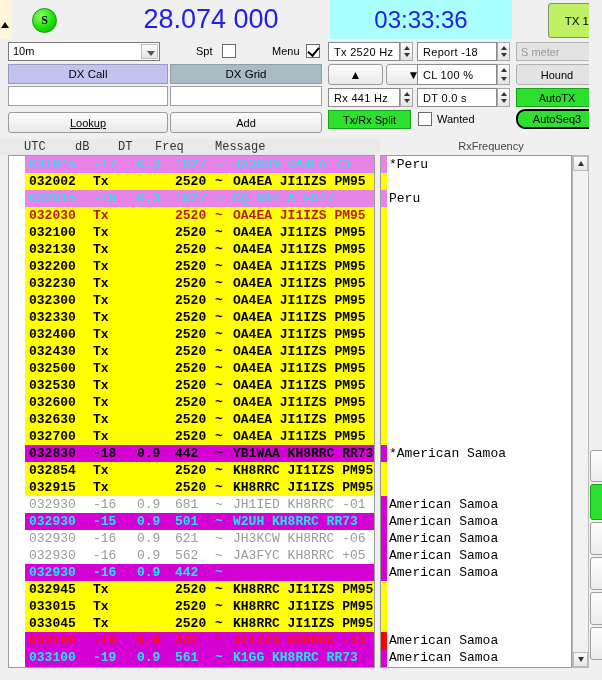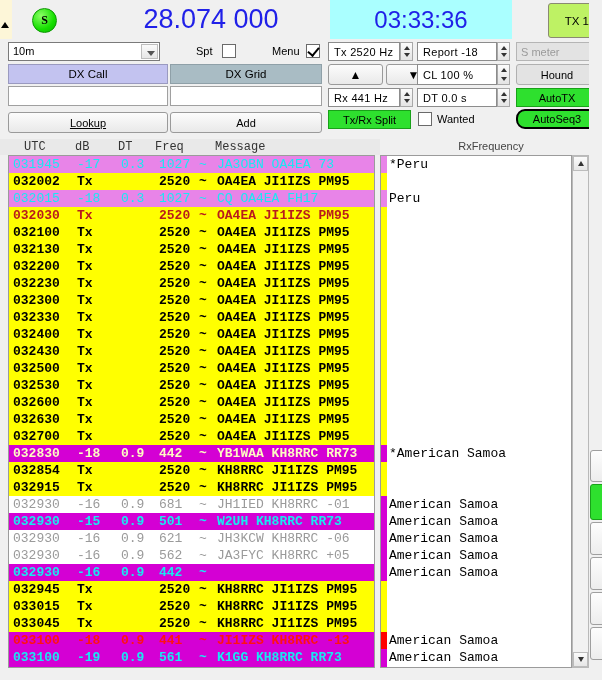--- a/index.html
+++ b/index.html
@@ -92,21 +92,21 @@
       background:#f2f2f2;border:1px solid #b9b9b9;box-sizing:border-box;}
   .rxscroll .arr{position:absolute;left:0;width:15px;height:15px;background:linear-gradient(#fbfbfb,#e6e6e6);
       border:1px solid #bcbcbc;box-sizing:border-box;}
   .rxscroll .arr.top{top:0;}
   .rxscroll .arr.bot{bottom:0;}
   .rxscroll .arr:after{content:"";position:absolute;left:3.5px;width:0;height:0;
       border-left:3.5px solid transparent;border-right:3.5px solid transparent;}
   .rxscroll .arr.top:after{top:4px;border-bottom:5px solid #333;}
   .rxscroll .arr.bot:after{bottom:4px;border-top:5px solid #333;}
 
-  .row{position:absolute;left:0;width:365px;height:18px;
+  .row{position:absolute;left:16px;width:365px;height:18px;
        font:13px "Liberation Mono",monospace;white-space:pre;}
   .row span{position:absolute;top:1px;}
   .c-utc{left:4px;}
   .c-db{left:68px;}
   .c-dt{left:112px;}
   .c-freq{left:150px;}
   .c-tilde{left:190px;}
   .c-msg{left:208px;}
 
   .rxrow{position:absolute;left:0;width:190px;height:17px;font:13px "Liberation Mono",monospace;white-space:pre;}
@@ -228,21 +228,21 @@
       <div class="row" style="top: 119px; background: rgb(255, 255, 0); color: rgb(0, 0, 0); font-weight: bold;"><span class="c-utc">032230</span><span class="c-db">Tx</span><span class="c-dt"></span><span class="c-freq">2520</span><span class="c-tilde">~</span><span class="c-msg">OA4EA JI1IZS PM95</span></div>
       <div class="row" style="top: 136px; background: rgb(255, 255, 0); color: rgb(0, 0, 0); font-weight: bold;"><span class="c-utc">032300</span><span class="c-db">Tx</span><span class="c-dt"></span><span class="c-freq">2520</span><span class="c-tilde">~</span><span class="c-msg">OA4EA JI1IZS PM95</span></div>
       <div class="row" style="top: 153px; background: rgb(255, 255, 0); color: rgb(0, 0, 0); font-weight: bold;"><span class="c-utc">032330</span><span class="c-db">Tx</span><span class="c-dt"></span><span class="c-freq">2520</span><span class="c-tilde">~</span><span class="c-msg">OA4EA JI1IZS PM95</span></div>
       <div class="row" style="top: 170px; background: rgb(255, 255, 0); color: rgb(0, 0, 0); font-weight: bold;"><span class="c-utc">032400</span><span class="c-db">Tx</span><span class="c-dt"></span><span class="c-freq">2520</span><span class="c-tilde">~</span><span class="c-msg">OA4EA JI1IZS PM95</span></div>
       <div class="row" style="top: 187px; background: rgb(255, 255, 0); color: rgb(0, 0, 0); font-weight: bold;"><span class="c-utc">032430</span><span class="c-db">Tx</span><span class="c-dt"></span><span class="c-freq">2520</span><span class="c-tilde">~</span><span class="c-msg">OA4EA JI1IZS PM95</span></div>
       <div class="row" style="top: 204px; background: rgb(255, 255, 0); color: rgb(0, 0, 0); font-weight: bold;"><span class="c-utc">032500</span><span class="c-db">Tx</span><span class="c-dt"></span><span class="c-freq">2520</span><span class="c-tilde">~</span><span class="c-msg">OA4EA JI1IZS PM95</span></div>
       <div class="row" style="top: 221px; background: rgb(255, 255, 0); color: rgb(0, 0, 0); font-weight: bold;"><span class="c-utc">032530</span><span class="c-db">Tx</span><span class="c-dt"></span><span class="c-freq">2520</span><span class="c-tilde">~</span><span class="c-msg">OA4EA JI1IZS PM95</span></div>
       <div class="row" style="top: 238px; background: rgb(255, 255, 0); color: rgb(0, 0, 0); font-weight: bold;"><span class="c-utc">032600</span><span class="c-db">Tx</span><span class="c-dt"></span><span class="c-freq">2520</span><span class="c-tilde">~</span><span class="c-msg">OA4EA JI1IZS PM95</span></div>
       <div class="row" style="top: 255px; background: rgb(255, 255, 0); color: rgb(0, 0, 0); font-weight: bold;"><span class="c-utc">032630</span><span class="c-db">Tx</span><span class="c-dt"></span><span class="c-freq">2520</span><span class="c-tilde">~</span><span class="c-msg">OA4EA JI1IZS PM95</span></div>
       <div class="row" style="top: 272px; background: rgb(255, 255, 0); color: rgb(0, 0, 0); font-weight: bold;"><span class="c-utc">032700</span><span class="c-db">Tx</span><span class="c-dt"></span><span class="c-freq">2520</span><span class="c-tilde">~</span><span class="c-msg">OA4EA JI1IZS PM95</span></div>
-      <div class="row" style="top: 289px; background: rgb(212, 0, 212); color: #fef9c3; font-weight: bold;"><span class="c-utc">032830</span><span class="c-db">-18</span><span class="c-dt">0.9</span><span class="c-freq">442</span><span class="c-tilde">~</span><span class="c-msg">YB1WAA KH8RRC RR73</span></div>
+      <div class="row" style="top: 289px; background: rgb(212, 0, 212); color: #000000; font-weight: bold;"><span class="c-utc">032830</span><span class="c-db">-18</span><span class="c-dt">0.9</span><span class="c-freq">442</span><span class="c-tilde">~</span><span class="c-msg">YB1WAA KH8RRC RR73</span></div>
       <div class="row" style="top: 306px; background: rgb(255, 255, 0); color: rgb(0, 0, 0); font-weight: bold;"><span class="c-utc">032854</span><span class="c-db">Tx</span><span class="c-dt"></span><span class="c-freq">2520</span><span class="c-tilde">~</span><span class="c-msg">KH8RRC JI1IZS PM95</span></div>
       <div class="row" style="top: 323px; background: rgb(255, 255, 0); color: rgb(0, 0, 0); font-weight: bold;"><span class="c-utc">032915</span><span class="c-db">Tx</span><span class="c-dt"></span><span class="c-freq">2520</span><span class="c-tilde">~</span><span class="c-msg">KH8RRC JI1IZS PM95</span></div>
       <div class="row" style="top: 340px; background: rgb(255, 255, 255); color: rgb(154, 154, 154); font-weight: normal;"><span class="c-utc">032930</span><span class="c-db">-16</span><span class="c-dt">0.9</span><span class="c-freq">681</span><span class="c-tilde">~</span><span class="c-msg">JH1IED KH8RRC -01</span></div>
       <div class="row" style="top: 357px; background: rgb(212, 0, 212); color: rgb(25, 232, 242); font-weight: bold;"><span class="c-utc">032930</span><span class="c-db">-15</span><span class="c-dt">0.9</span><span class="c-freq">501</span><span class="c-tilde">~</span><span class="c-msg">W2UH KH8RRC RR73</span></div>
       <div class="row" style="top: 374px; background: rgb(255, 255, 255); color: rgb(154, 154, 154); font-weight: normal;"><span class="c-utc">032930</span><span class="c-db">-16</span><span class="c-dt">0.9</span><span class="c-freq">621</span><span class="c-tilde">~</span><span class="c-msg">JH3KCW KH8RRC -06</span></div>
       <div class="row" style="top: 391px; background: rgb(255, 255, 255); color: rgb(154, 154, 154); font-weight: normal;"><span class="c-utc">032930</span><span class="c-db">-16</span><span class="c-dt">0.9</span><span class="c-freq">562</span><span class="c-tilde">~</span><span class="c-msg">JA3FYC KH8RRC +05</span></div>
       <div class="row" style="top: 408px; background: rgb(212, 0, 212); color: rgb(25, 232, 242); font-weight: bold;"><span class="c-utc">032930</span><span class="c-db">-16</span><span class="c-dt">0.9</span><span class="c-freq">442</span><span class="c-tilde">~</span></div>
       <div class="row" style="top: 425px; background: rgb(255, 255, 0); color: rgb(0, 0, 0); font-weight: bold;"><span class="c-utc">032945</span><span class="c-db">Tx</span><span class="c-dt"></span><span class="c-freq">2520</span><span class="c-tilde">~</span><span class="c-msg">KH8RRC JI1IZS PM95</span></div>
       <div class="row" style="top: 442px; background: rgb(255, 255, 0); color: rgb(0, 0, 0); font-weight: bold;"><span class="c-utc">033015</span><span class="c-db">Tx</span><span class="c-dt"></span><span class="c-freq">2520</span><span class="c-tilde">~</span><span class="c-msg">KH8RRC JI1IZS PM95</span></div>
       <div class="row" style="top: 459px; background: rgb(255, 255, 0); color: rgb(0, 0, 0); font-weight: bold;"><span class="c-utc">033045</span><span class="c-db">Tx</span><span class="c-dt"></span><span class="c-freq">2520</span><span class="c-tilde">~</span><span class="c-msg">KH8RRC JI1IZS PM95</span></div>

